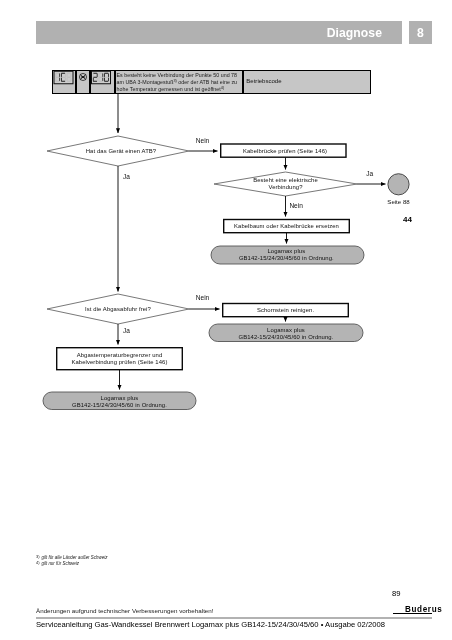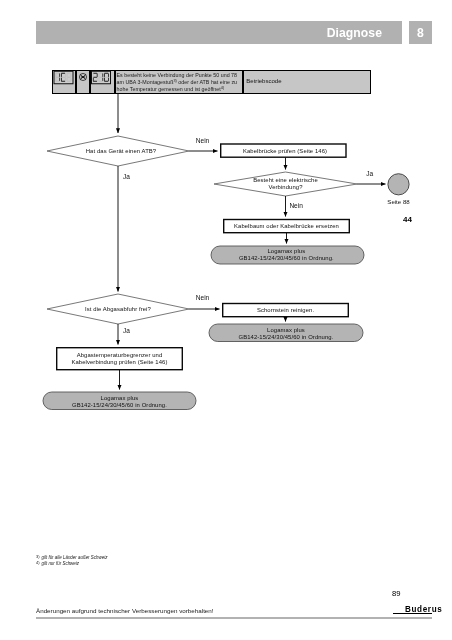--- a/index.html
+++ b/index.html
@@ -235,14 +235,15 @@
     </div>
     <div>
       <span class="mk">4)</span><span>gilt nur für Schweiz</span>
     </div>
   </div>
 
   <div class="foot-note">Änderungen aufgrund technischer Verbesserungen vorbehalten!</div>
   <div class="buderus">Buderus</div>
   <div class="bud-rule"></div>
   <div class="foot-rule"></div>
+  <div class="foot-title">Serviceanleitung Gas-Wandkessel Brennwert Logamax plus GB142-15/24/30/45/60 • Ausgabe 02/2008</div>
   <div class="foot-page">89</div>
 </div>
 
 </body></html>

